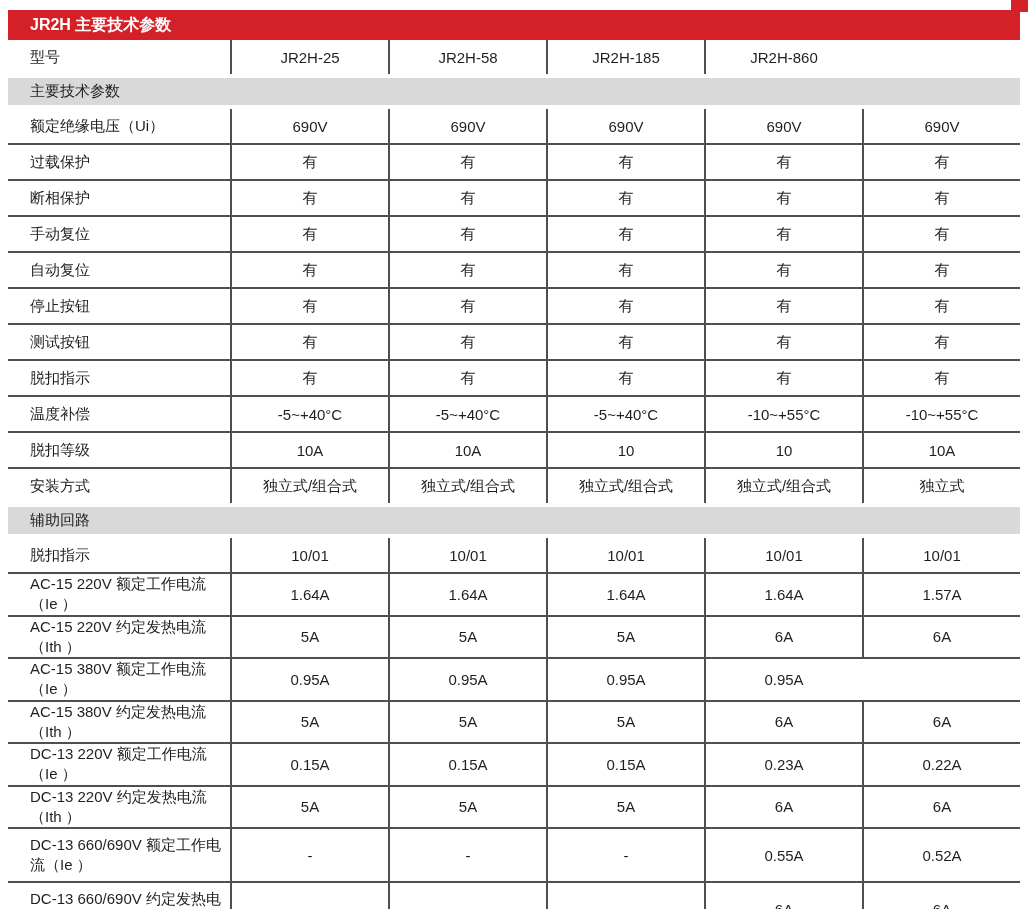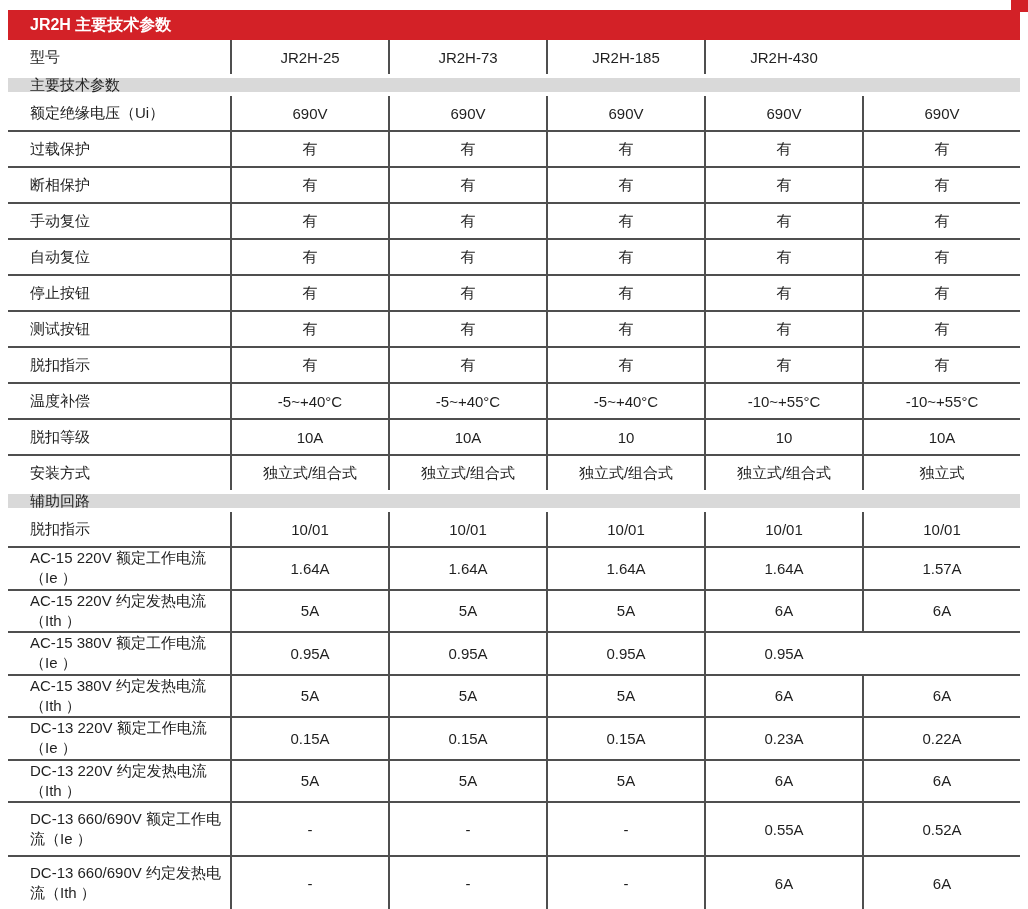--- a/index.html
+++ b/index.html
@@ -63,21 +63,21 @@
   .cell.value{
     width:158px;
     display:flex;
     align-items:center;
     justify-content:center;
     text-align:center;
     border-left:2px solid var(--line);
     font-size:15px;
   }
   .section-bar{
-    height:14px;
+    height:27px;
     margin:4px 0;
     background:var(--section-bg);
     display:flex;
     align-items:center;
     padding-left:22px;
     font-size:15px;
     color:#222222;
   }
   .header-row{min-height:34px;}
 </style>
@@ -90,23 +90,23 @@
   <div class="spec-table">
 
     <div class="title-bar">
       <span>JR2H 主要技术参数</span>
     </div>
 
     <div class="row header-row" id="header-row">
       <div class="cell label">型号</div>
 
     <div class="cell value">JR2H-25</div>
-        <div class="cell value">JR2H-73</div>
+        <div class="cell value">JR2H-58</div>
         <div class="cell value">JR2H-185</div>
-        <div class="cell value">JR2H-430</div>
+        <div class="cell value">JR2H-860</div>
       </div>
 
     <div id="rows-container">
         <div class="section-bar">主要技术参数</div>
         <div class="section-rows">
           <div class="row data-row">
             <div class="cell label">额定绝缘电压（Ui）</div>
             <div class="cell value">690V</div>
             <div class="cell value">690V</div>
             <div class="cell value">690V</div>

